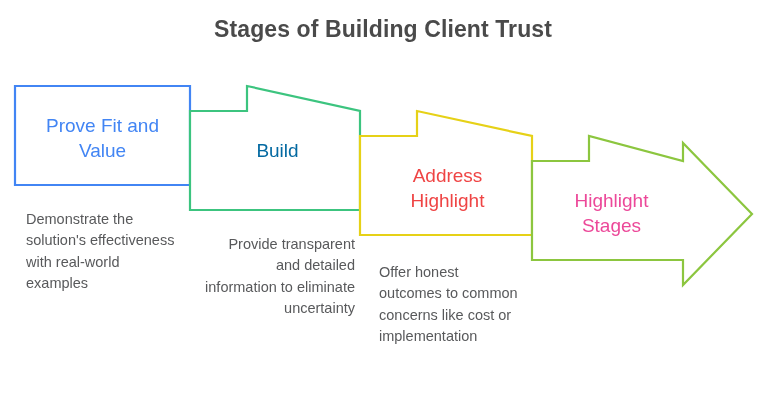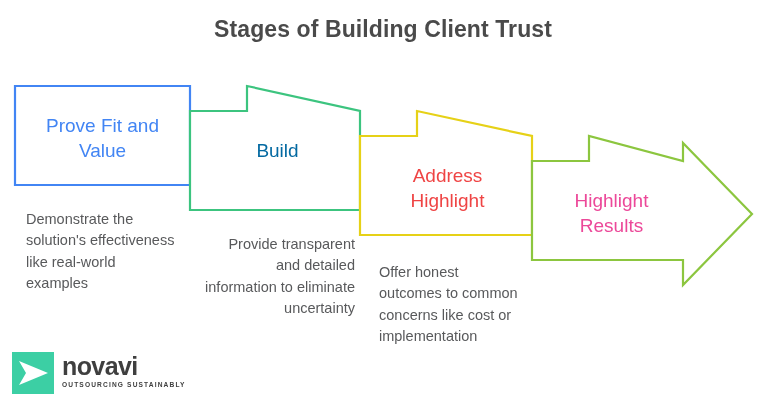--- a/index.html
+++ b/index.html
@@ -131,34 +131,24 @@
     <div>Build</div>
   </div>
 
   <div class="stage-label" style="left:366px; top:163px; width:163px; color:#ef4444;">
     <div>Address</div>
     <div>Highlight</div>
   </div>
 
   <div class="stage-label" style="left:538px; top:188px; width:147px; color:#ec4899;">
     <div>Highlight</div>
-    <div>Results</div>
+    <div>Stages</div>
   </div>
 
-  <div class="caption" style="left:26px; top:209px; width:155px;">Demonstrate the solution's effectiveness like real-world examples</div>
+  <div class="caption" style="left:26px; top:209px; width:155px;">Demonstrate the solution's effectiveness with real-world examples</div>
 
   <div class="caption" style="left:203px; top:234px; width:152px;text-align:right;">Provide transparent and detailed information to eliminate uncertainty</div>
 
   <div class="caption" style="left:379px; top:262px; width:140px;">Offer honest outcomes to common concerns like cost or implementation</div>
 
 
-  <div class="logo">
-    <svg class="logo-mark" viewBox="0 0 42 42">
-      <rect x="0" y="0" width="42" height="42" fill="#3ccfa4"></rect>
-      <path d="M 7 9 L 36 21 L 7 33 L 14 21 Z" fill="#ffffff"></path>
-    </svg>
-    <div class="logo-text">
-      <div class="logo-word">novavi</div>
-      <div class="logo-tag">OUTSOURCING SUSTAINABLY</div>
-    </div>
-  </div>
 
 </div>
 
 </body></html>

